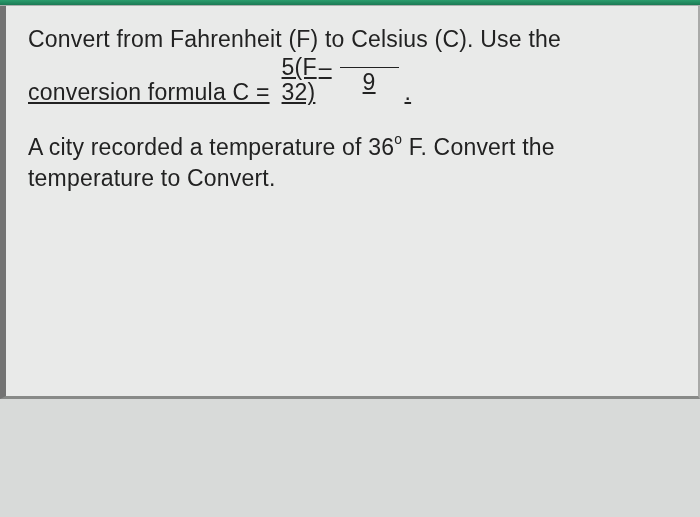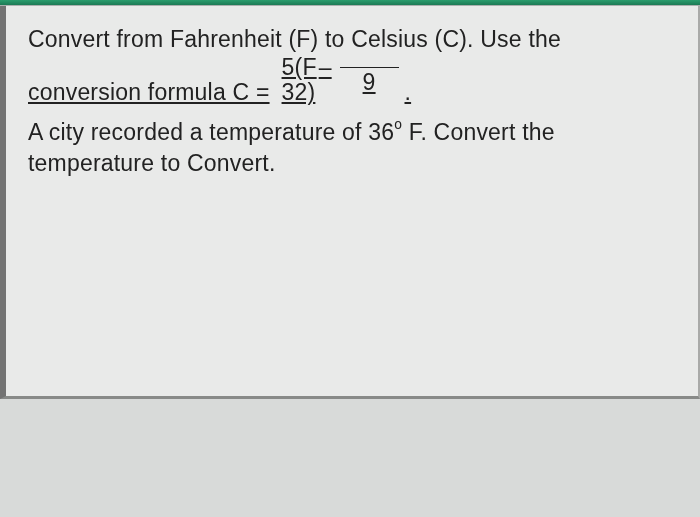--- a/index.html
+++ b/index.html
@@ -52,21 +52,21 @@
       text-align: center;
     }
     .en-dash { padding: 0 2px; }
     .deg-sup {
       font-size: 0.6em;
       vertical-align: super;
       position: relative;
       top: -2px;
     }
     .para2 {
-      margin-top: 9px;
+      margin-top: 24px;
     }
   </style>
 </head>
 <body>
 
 <div class="top-bar"></div>
 
 <div class="page">
   <div class="problem">
 

